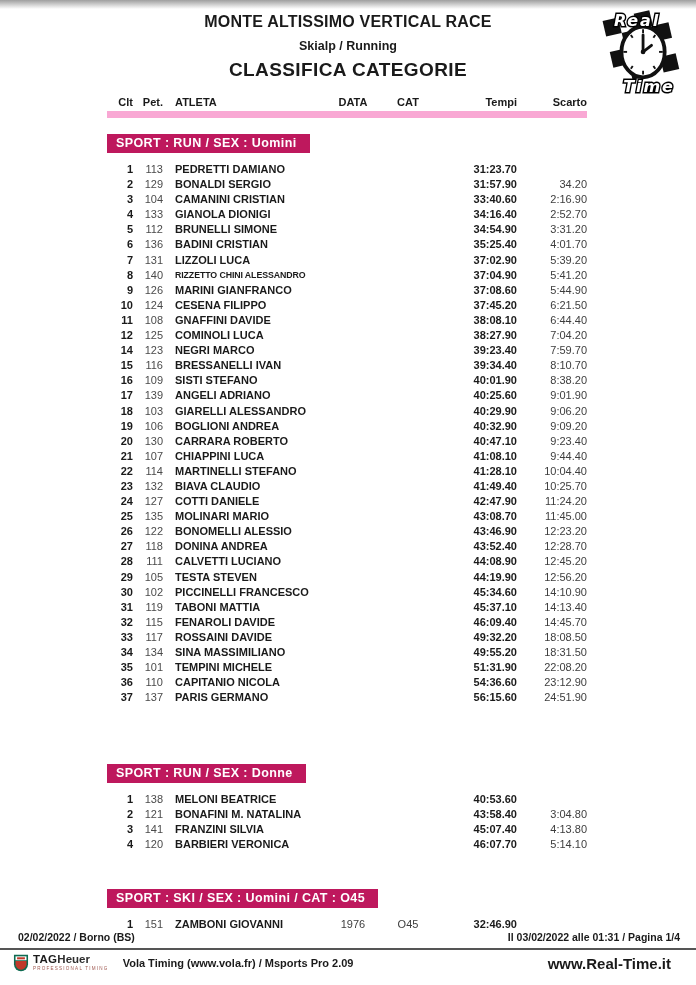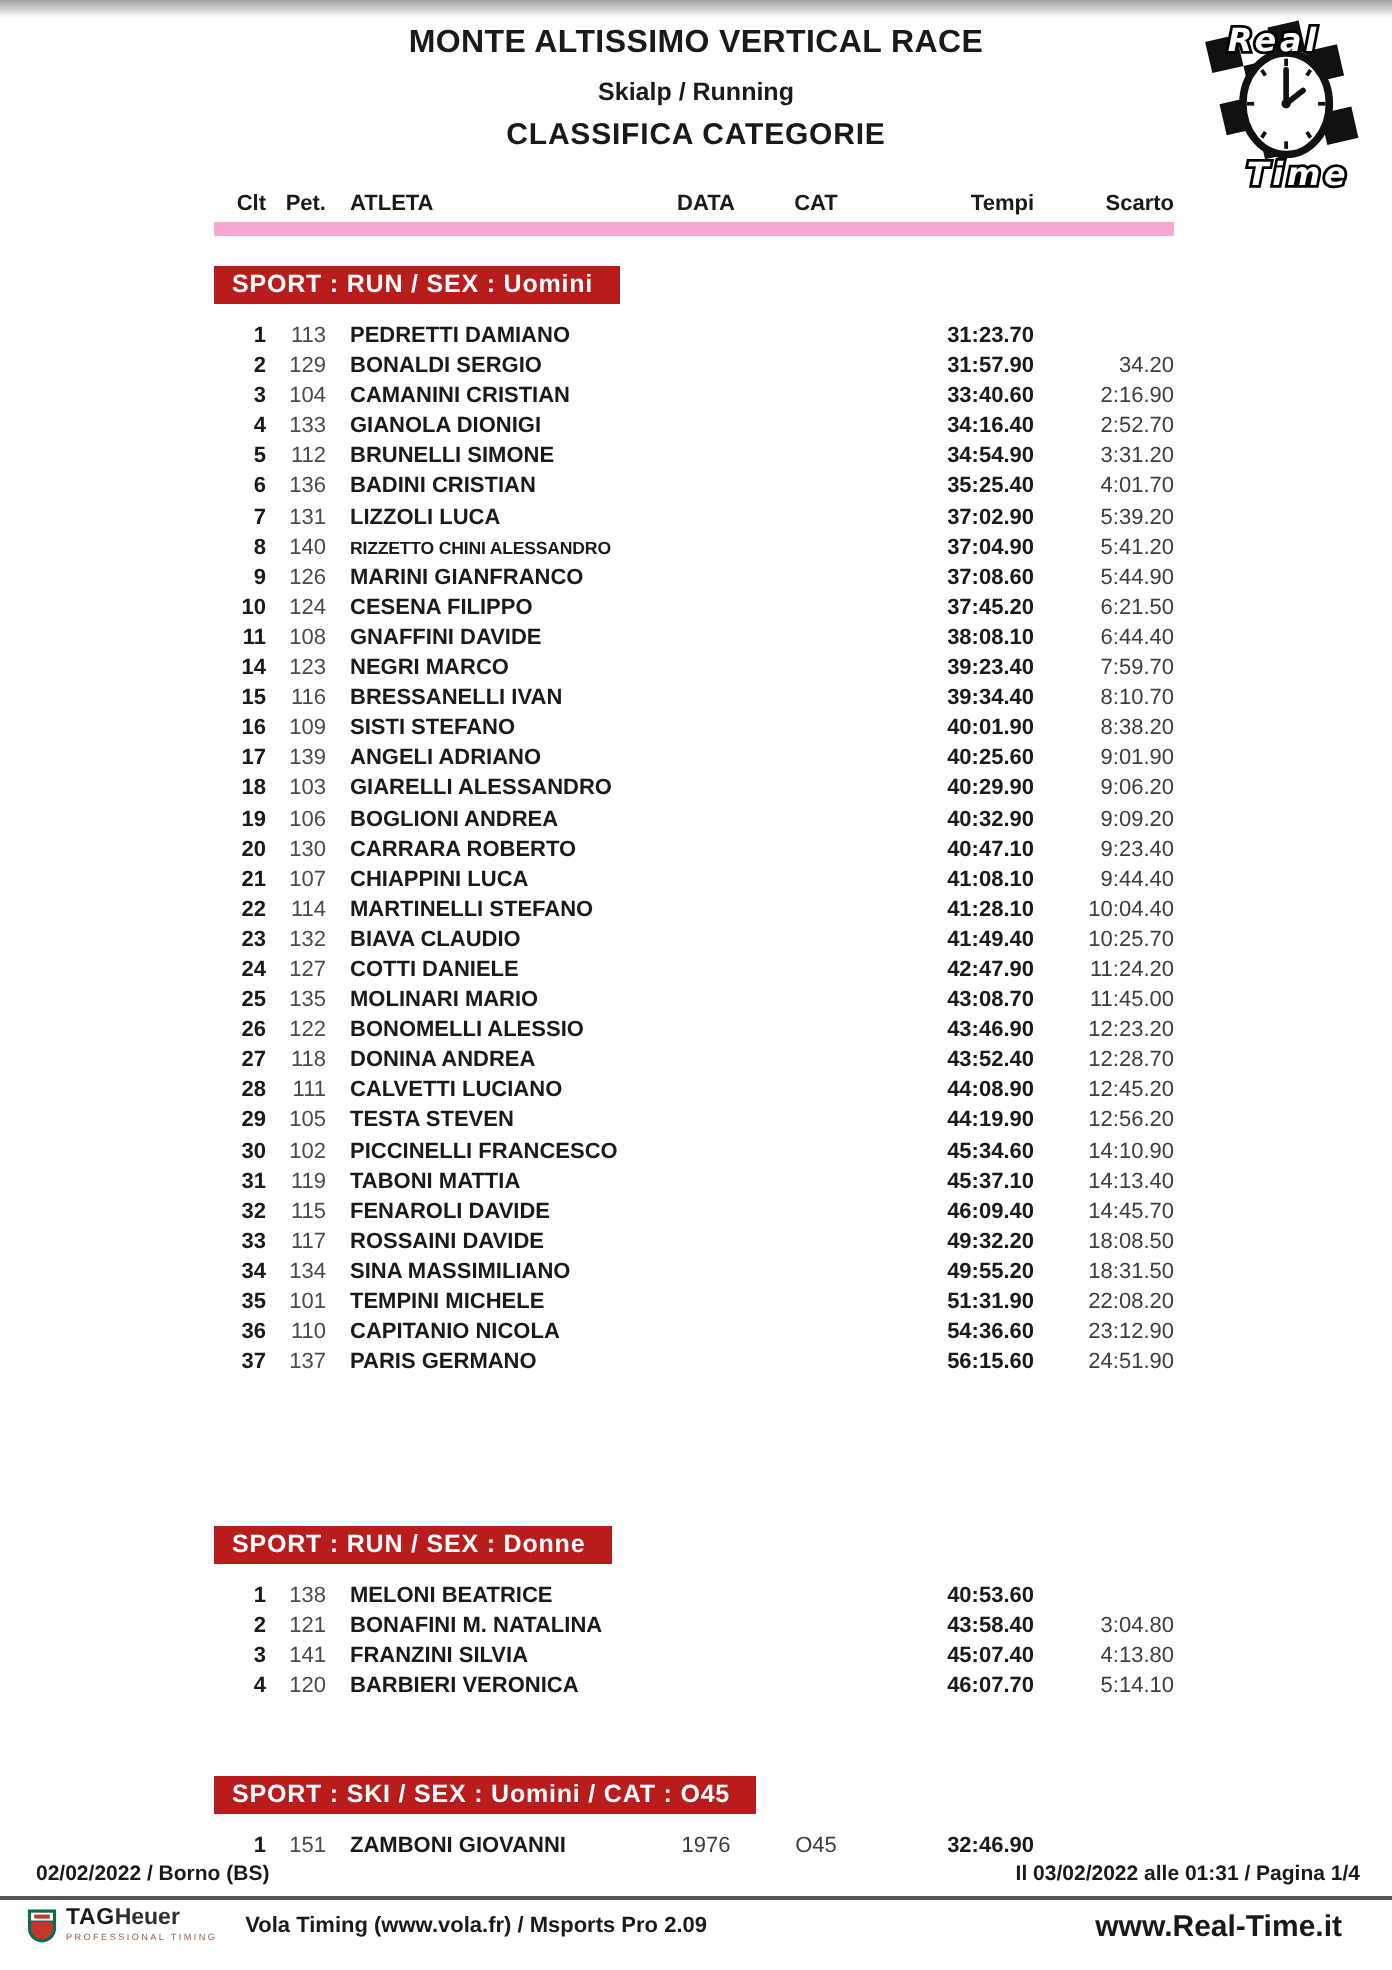--- a/index.html
+++ b/index.html
@@ -4,38 +4,38 @@
 <style>
   html,body{margin:0;padding:0;background:#e8e8e8;}
   .page{position:relative;width:696px;height:985px;background:#fff;
         font-family:"Liberation Sans",sans-serif;color:#1a1a1a;overflow:hidden;margin:0 auto;}
   .top-shade{position:absolute;top:0;left:0;right:0;height:9px;
         background:linear-gradient(180deg,#9f9f9f,#ffffff);}
   
   .title-block{position:absolute;top:13px;left:0;width:696px;text-align:center;}
   .title{font-size:16px;font-weight:bold;letter-spacing:.2px;}
   .subtitle{font-size:12.5px;font-weight:bold;margin-top:8px;}
-  .subtitle2{font-size:15px;font-weight:bold;margin-top:6px;letter-spacing:.4px;}
+  .subtitle2{font-size:19px;font-weight:bold;margin-top:6px;letter-spacing:.4px;}
   .logo{position:absolute;top:2px;right:5px;width:94px;height:96px;}
   .logo svg{width:100%;height:100%;}
   .logo-text{font-family:"DejaVu Sans",sans-serif;font-style:italic;font-weight:bold;
         font-size:17px;fill:#fff;stroke:#000;stroke-width:3px;paint-order:stroke;letter-spacing:2px;}
   
   .col-head{position:absolute;top:96px;left:107px;width:480px;display:flex;align-items:flex-end;
         border-bottom:7px solid #f9a8d4;padding-bottom:3px;font-size:11px;font-weight:bold;}
   .c-clt{width:26px;text-align:right;}
   .c-pet{width:30px;text-align:right;}
   .c-name{width:168px;padding-left:12px;box-sizing:border-box;text-align:left;}
   .c-data{width:44px;text-align:center;}
   .c-cat{width:66px;text-align:center;}
   .c-tempi{width:76px;text-align:right;}
   .c-scarto{width:70px;text-align:right;}
   .section{position:absolute;left:107px;width:480px;}
   #sec0{top:133px;} #sec1{top:763px;} #sec2{top:888px;}
-  .sec-bar{display:inline-block;background:#b91c1c;color:#fff;font-weight:bold;font-size:12.5px;
+  .sec-bar{display:inline-block;background:#be185d;color:#fff;font-weight:bold;font-size:12.5px;
         line-height:16px;padding:1px 13px 2px 9px;letter-spacing:.4px;}
   .rows{margin-top:9px;}
   .row{display:flex;height:15.1px;line-height:15.1px;font-size:11px;}
   .row .c-clt{font-weight:bold;}
   .row .c-pet{color:#4a4a4a;font-weight:normal;}
   .row .c-name{font-weight:bold;white-space:nowrap;}
   .row .c-name.small-name{font-size:8.8px;letter-spacing:-.1px;line-height:15.1px;}
   .row .c-data,.row .c-cat{color:#3d3d3d;}
   .row .c-tempi{font-weight:bold;}
   .row .c-scarto{color:#3d3d3d;}
@@ -202,20 +202,29 @@
         <div class="row">
           <span class="c-clt">11</span>
           <span class="c-pet">108</span>
           <span class="c-name">GNAFFINI DAVIDE</span>
           <span class="c-data"></span>
           <span class="c-cat"></span>
           <span class="c-tempi">38:08.10</span>
           <span class="c-scarto">6:44.40</span>
         </div>
         <div class="row">
+          <span class="c-clt">12</span>
+          <span class="c-pet">125</span>
+          <span class="c-name">COMINOLI LUCA</span>
+          <span class="c-data"></span>
+          <span class="c-cat"></span>
+          <span class="c-tempi">38:27.90</span>
+          <span class="c-scarto">7:04.20</span>
+        </div>
+        <div class="row">
           <span class="c-clt">14</span>
           <span class="c-pet">123</span>
           <span class="c-name">NEGRI MARCO</span>
           <span class="c-data"></span>
           <span class="c-cat"></span>
           <span class="c-tempi">39:23.40</span>
           <span class="c-scarto">7:59.70</span>
         </div>
         <div class="row">
           <span class="c-clt">15</span>

